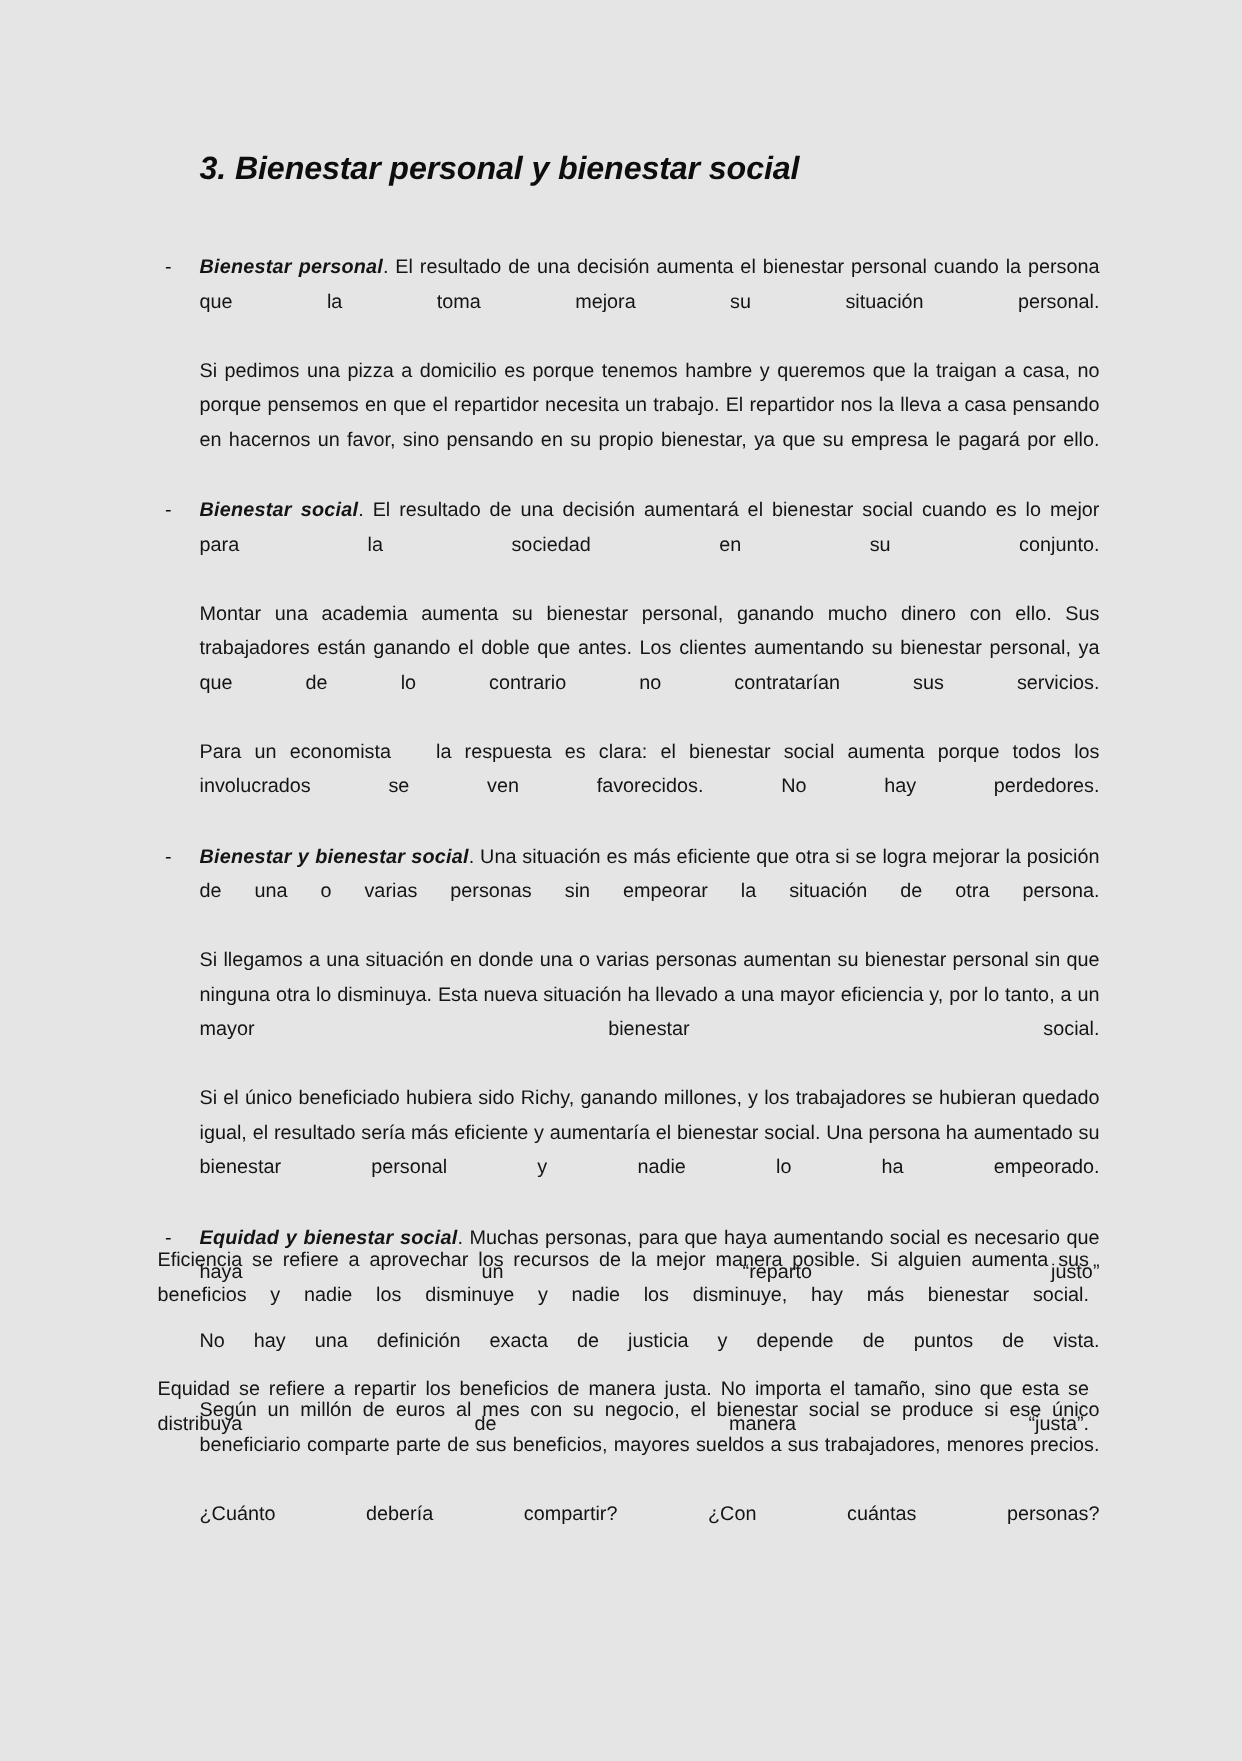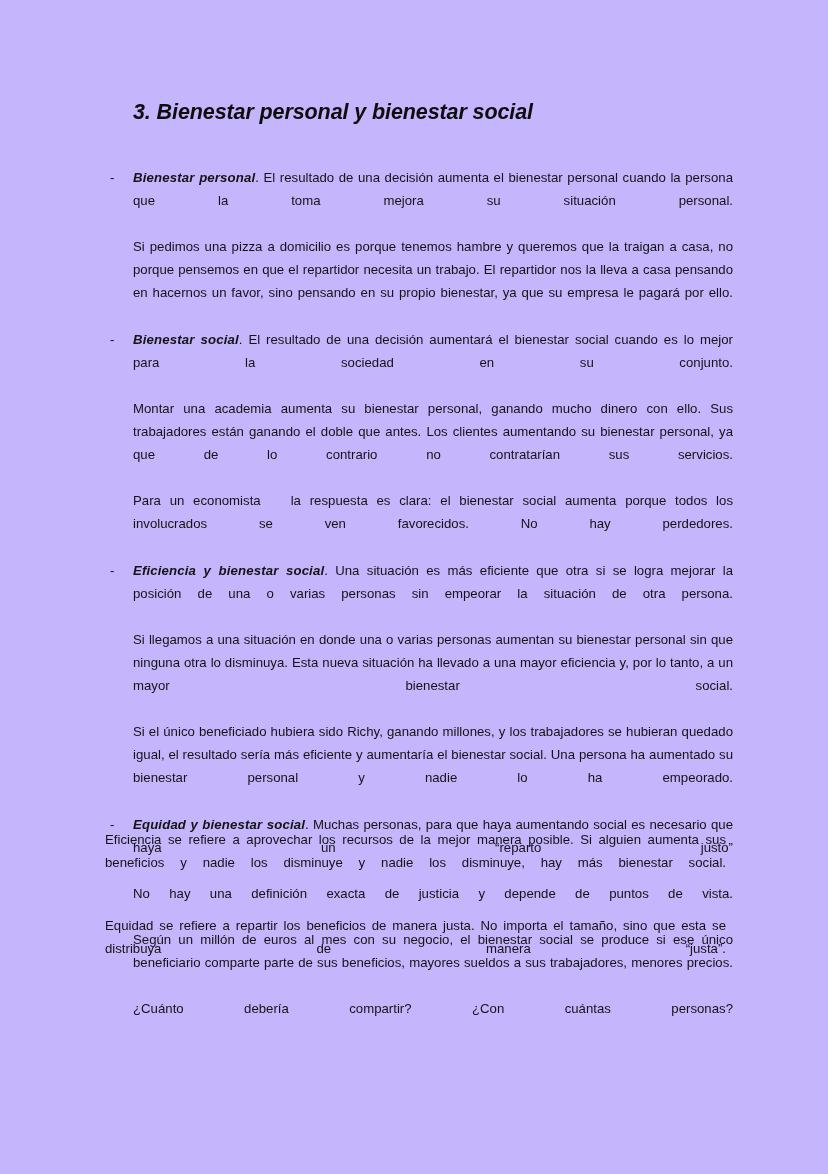--- a/index.html
+++ b/index.html
@@ -13,21 +13,21 @@
     height: 1174px;
     position: relative;
     font-family: "Liberation Sans", "DejaVu Sans", sans-serif;
     color: #111111;
     overflow: hidden;
   }
 
   .page {
     position: absolute;
     inset: 0;
-    background: #c4b5fd;
+    background: #e5e5e5;
   }
 
   
   .doc-title {
     position: absolute;
     left: 133px;
     top: 84px;
     width: 620px;
     font-size: 21.5px;
     font-style: italic;
@@ -132,21 +132,21 @@
 
     <div class="bullet-item">
       <span class="bullet-dash">-</span>
       <p class="para lead"><span class="term">Bienestar social</span><span>. El resultado de una decisión aumentará el bienestar social cuando es lo mejor para la sociedad en su conjunto.</span></p>
       <p class="para">Montar una academia aumenta su bienestar personal, ganando mucho dinero con ello. Sus trabajadores están ganando el doble que antes. Los clientes aumentando su bienestar personal, ya que de lo contrario no contratarían sus servicios.</p>
       <p class="para"><span>Para un economista</span><span class="gap-word"></span><span>la respuesta es clara: el bienestar social aumenta porque todos los involucrados se ven favorecidos. No hay perdedores.</span></p>
     </div>
 
     <div class="bullet-item">
       <span class="bullet-dash">-</span>
-      <p class="para lead"><span class="term">Eficiencia y bienestar social</span><span>. Una situación es más eficiente que otra si se logra mejorar la posición de una o varias personas sin empeorar la situación de otra persona.</span></p>
+      <p class="para lead"><span class="term">Bienestar y bienestar social</span><span>. Una situación es más eficiente que otra si se logra mejorar la posición de una o varias personas sin empeorar la situación de otra persona.</span></p>
       <p class="para">Si llegamos a una situación en donde una o varias personas aumentan su bienestar personal sin que ninguna otra lo disminuya. Esta nueva situación ha llevado a una mayor eficiencia y, por lo tanto, a un mayor bienestar social.</p>
       <p class="para">Si el único beneficiado hubiera sido Richy, ganando millones, y los trabajadores se hubieran quedado igual, el resultado sería más eficiente y aumentaría el bienestar social. Una persona ha aumentado su bienestar personal y nadie lo ha empeorado.</p>
     </div>
 
     <div class="bullet-item">
       <span class="bullet-dash">-</span>
       <p class="para lead"><span class="term">Equidad y bienestar social</span><span>. Muchas personas, para que haya aumentando social es necesario que haya un “reparto justo”</span></p>
       <p class="para">No hay una definición exacta de justicia y depende de puntos de vista.</p>
       <p class="para">Según un millón de euros al mes con su negocio, el bienestar social se produce si ese único beneficiario comparte parte de sus beneficios, mayores sueldos a sus trabajadores, menores precios.</p>
       <p class="para">¿Cuánto debería compartir? ¿Con cuántas personas?</p>

